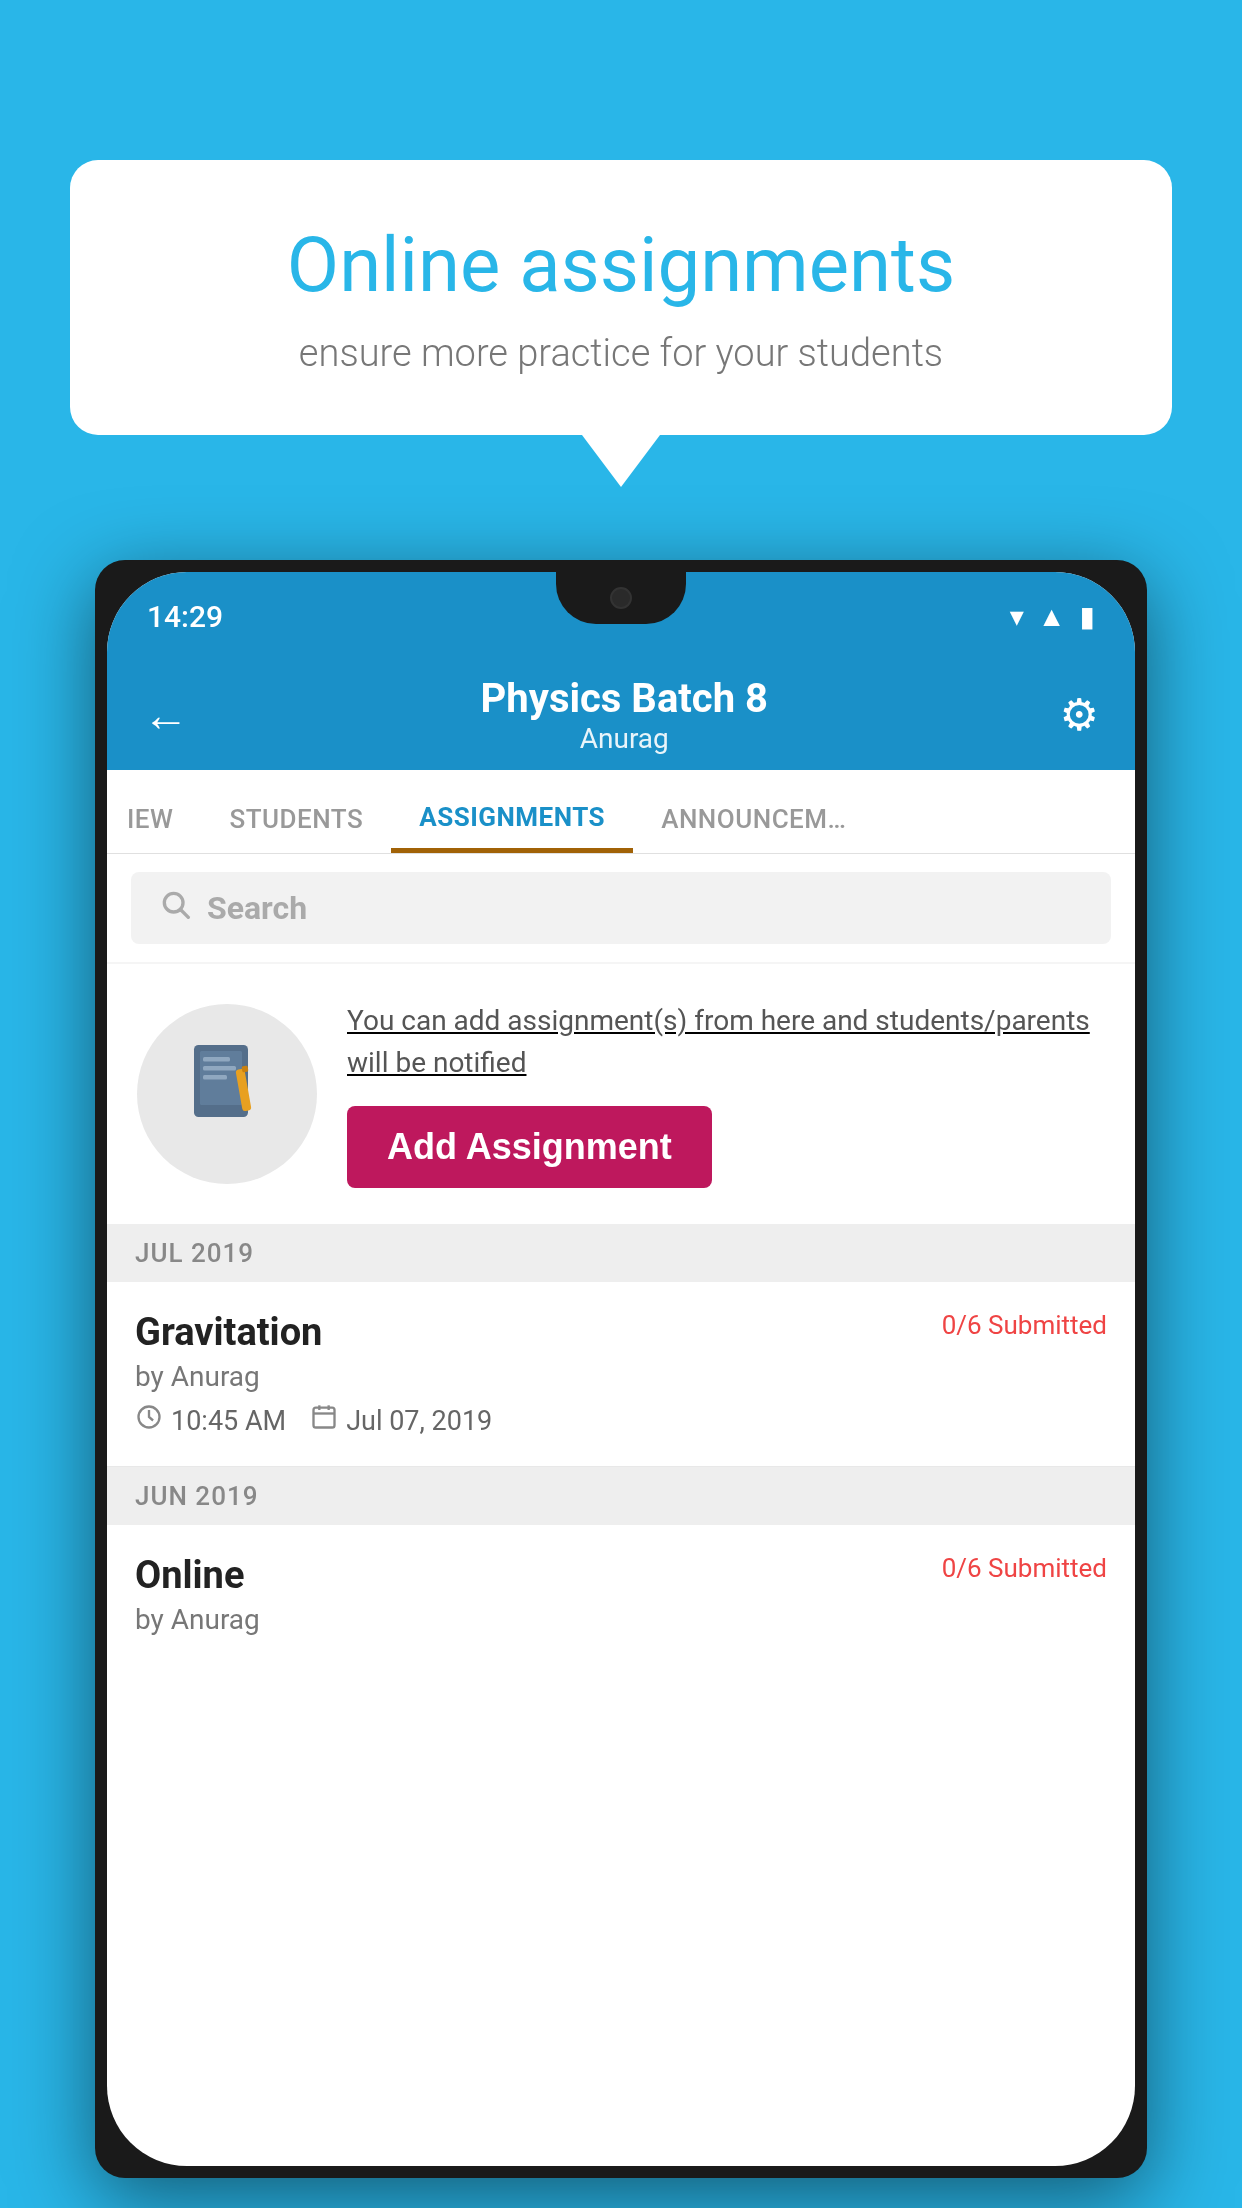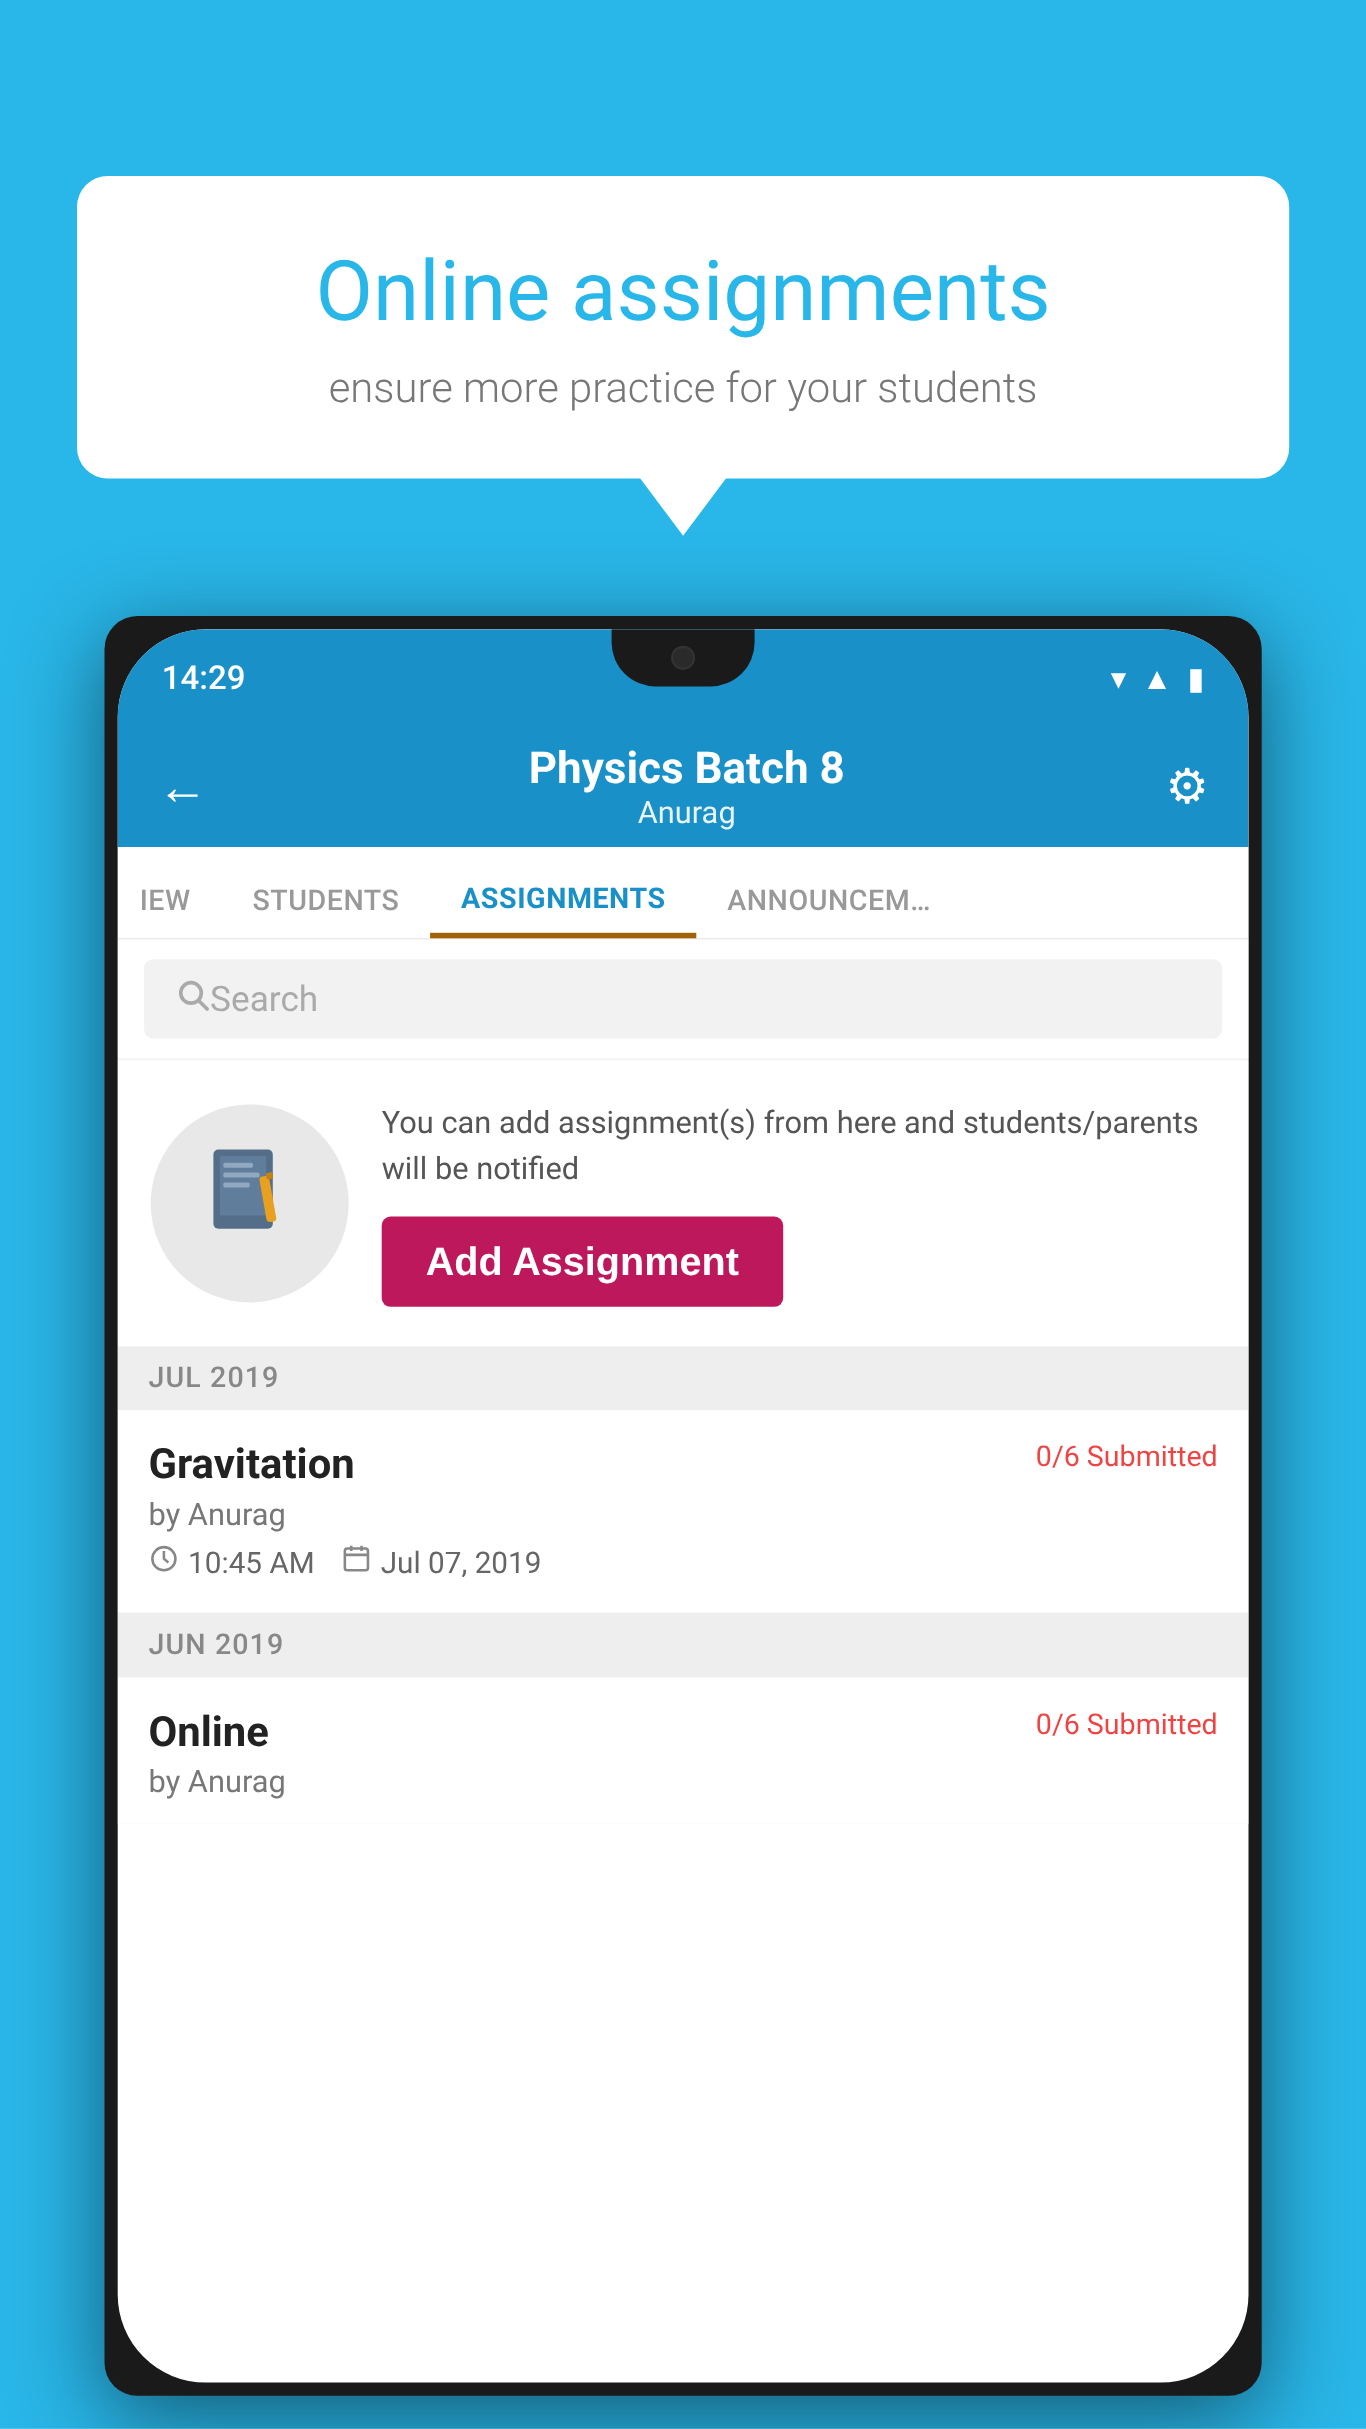--- a/index.html
+++ b/index.html
@@ -195,20 +195,22 @@
       background: white;
       padding: 18px 24px;
     }
     .search-bar {
       background: #f2f2f2;
       border-radius: 8px;
       height: 72px;
       display: flex;
       align-items: center;
       padding: 0 28px;
+      gap: 16px;
+      font-weight: bold;
     }
     .search-icon-svg {
       color: #aaa;
       font-size: 36px;
     }
     .search-placeholder {
       font-size: 32px;
       color: #aaa;
     }
 
@@ -229,20 +231,21 @@
       display: flex;
       align-items: center;
       justify-content: center;
       flex-shrink: 0;
     }
     .promo-icon {
       font-size: 80px;
     }
     .promo-content {
       flex: 1;
+      text-decoration: underline;
     }
     .promo-text {
       font-size: 28px;
       color: #555;
       line-height: 1.5;
       margin-bottom: 22px;
     }
     .add-assignment-btn {
       background: #be185d;
       color: white;

